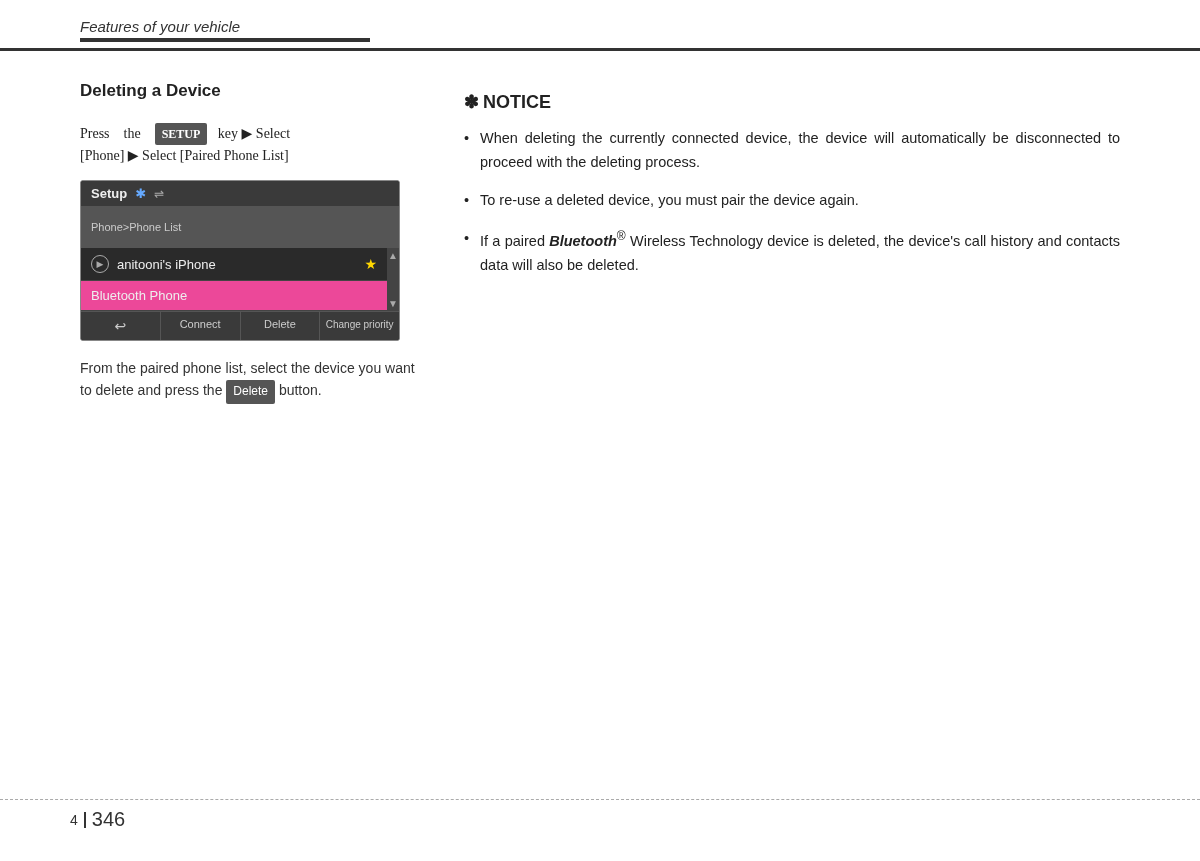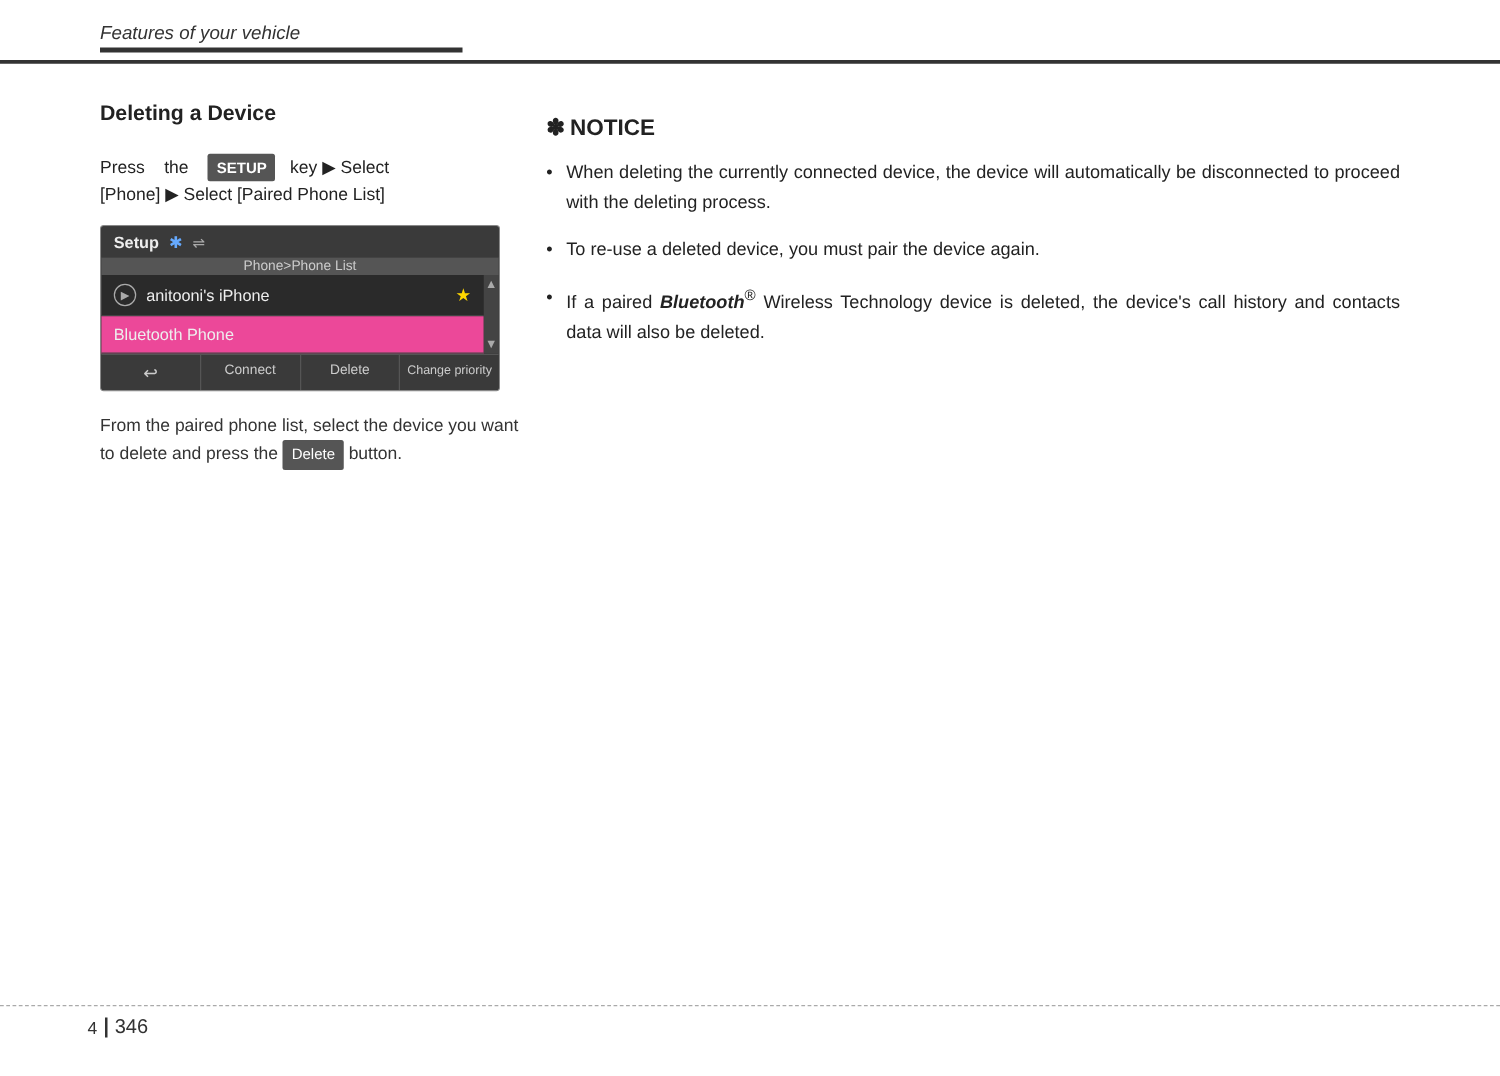--- a/index.html
+++ b/index.html
@@ -29,39 +29,40 @@
       height: 4px;
       background: #333;
       width: 290px;
       margin-top: 3px;
     }
 
     
     .content-area {
       display: flex;
       padding: 0 80px;
-      gap: 17px;
+      gap: 44px;
     }
 
     
     .left-col {
       width: 340px;
       flex-shrink: 0;
     }
 
     .section-title {
       font-size: 17px;
       font-weight: bold;
       margin-bottom: 22px;
     }
 
     .press-instruction {
       font-size: 14px;
       line-height: 1.5;
       margin-bottom: 14px;
+      font-family: Liberation Serif, serif;
     }
 
     .setup-badge {
       display: inline-block;
       background: #555;
       color: #fff;
       font-size: 12px;
       font-weight: bold;
       padding: 2px 7px;
       border-radius: 2px;
@@ -98,22 +99,21 @@
 
     .ui-wifi-icon {
       color: #aaa;
       font-size: 12px;
     }
 
     .ui-subtitle {
       background: #555;
       color: #ccc;
       font-size: 11px;
-      padding: 1px 10px;
-      text-align: center;
+      padding: 15px 10px;
     }
 
     .ui-list-item {
       display: flex;
       align-items: center;
       padding: 7px 10px;
       border-bottom: 1px solid #444;
       color: #eee;
       font-size: 13px;
     }
@@ -278,21 +278,21 @@
     }
 
     .footer-chapter {
       font-size: 14px;
       color: #333;
       padding-right: 6px;
       border-right: 2px solid #333;
     }
 
     .footer-page {
-      font-size: 16px;
+      font-size: 20px;
       color: #333;
       padding-left: 6px;
     }
   </style>
 </head>
 <body>
 
 <div class="page-header">
   <span class="page-header-title">Features of your vehicle</span>
   <div class="header-underline"></div>

